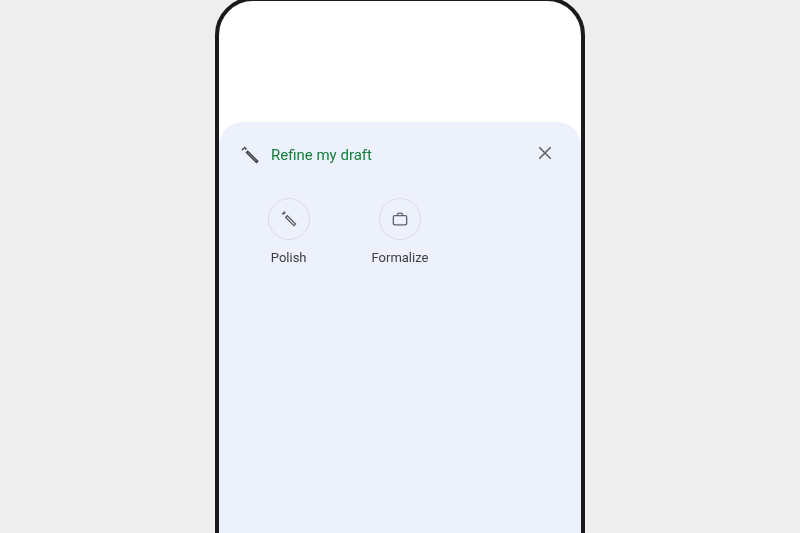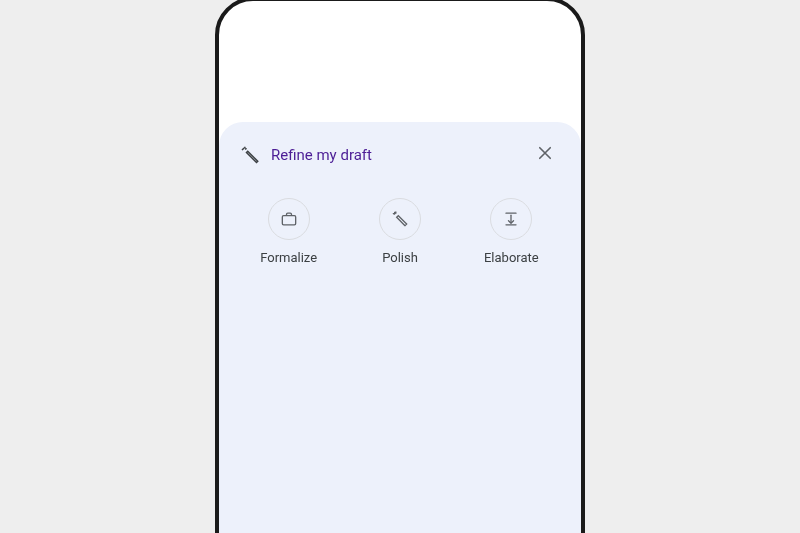--- a/index.html
+++ b/index.html
@@ -49,21 +49,21 @@
       height: 24px;
       display: flex;
       align-items: center;
       justify-content: center;
       color: #3c4043;
     }
     .sheet-title {
       flex: 1;
       font-size: 15px;
       font-weight: 400;
-      color: #4c1d95;
+      color: #15803d;
       margin-left: 10px;
     }
     .close-btn {
       width: 28px;
       height: 28px;
       display: flex;
       align-items: center;
       justify-content: center;
       cursor: pointer;
       color: #5f6368;
@@ -124,48 +124,37 @@
             <path d="M5 5 L19 19 M19 5 L5 19"></path>
           </svg>
         </span>
       </button>
     </div>
 
     <div class="options-grid">
 
       <button class="option">
         <span class="option-circle">
-          <svg width="20" height="20" viewBox="0 0 24 24" fill="none" stroke="currentColor" stroke-width="1.6">
-            <rect x="4" y="8" width="16" height="11" rx="1.5"></rect>
-            <path d="M9 8 V6.5 a1.5 1.5 0 0 1 1.5 -1.5 h3 a1.5 1.5 0 0 1 1.5 1.5 V8"></path>
-          </svg>
-        </span>
-        <span class="option-label">Formalize</span>
-      </button>
-
-      <button class="option">
-        <span class="option-circle">
           <svg width="20" height="20" viewBox="0 0 24 24" fill="none" stroke="currentColor" stroke-width="1.6" stroke-linecap="round">
             <path d="M5.5 4 L6 5.5 M4 5.5 L5.5 6 M7 3.5 L7 5"></path>
             <path d="M8 10 L18 20 M8 10 L10 8 L20 18 L18 20 Z"></path>
           </svg>
         </span>
         <span class="option-label">Polish</span>
       </button>
 
       <button class="option">
         <span class="option-circle">
-          <svg width="20" height="20" viewBox="0 0 24 24" fill="none" stroke="currentColor" stroke-width="1.6" stroke-linecap="round" stroke-linejoin="round">
-            <line x1="6" y1="5" x2="18" y2="5"></line>
-            <line x1="12" y1="7.5" x2="12" y2="16.5"></line>
-            <polyline points="9,14 12,17 15,14"></polyline>
-            <line x1="6" y1="19" x2="18" y2="19"></line>
+          <svg width="20" height="20" viewBox="0 0 24 24" fill="none" stroke="currentColor" stroke-width="1.6">
+            <rect x="4" y="8" width="16" height="11" rx="1.5"></rect>
+            <path d="M9 8 V6.5 a1.5 1.5 0 0 1 1.5 -1.5 h3 a1.5 1.5 0 0 1 1.5 1.5 V8"></path>
           </svg>
         </span>
-        <span class="option-label">Elaborate</span>
+        <span class="option-label">Formalize</span>
       </button>
+
 
 
 
     </div>
 
   </div>
 </div>
 
 </body></html>

